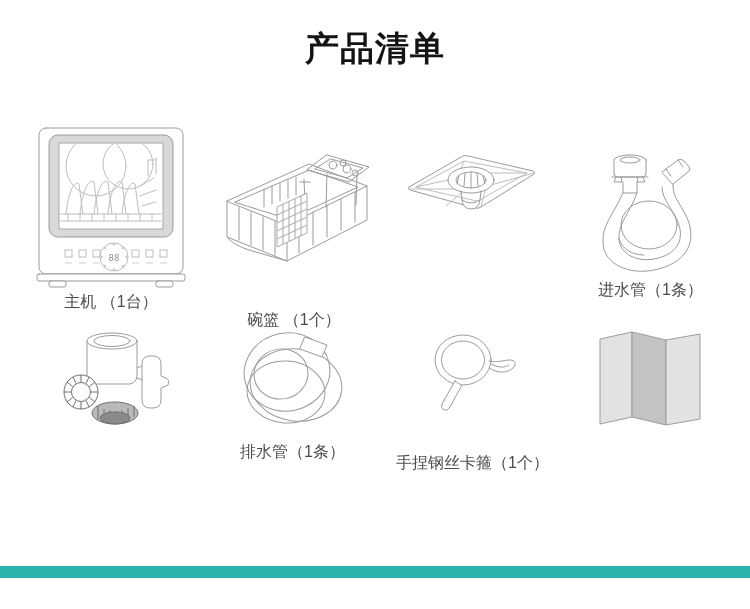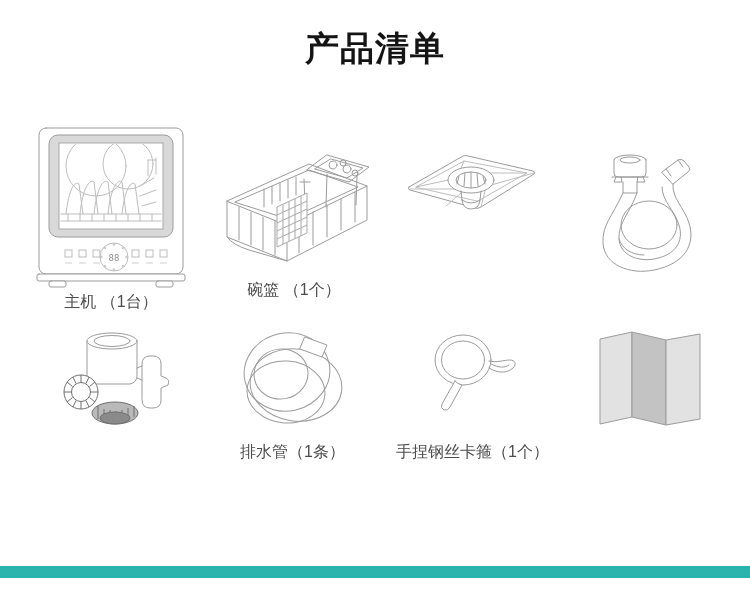--- a/index.html
+++ b/index.html
@@ -71,21 +71,21 @@
       </g>
       <text x="78" y="134.5" text-anchor="middle" font-size="9" fill="#8f8f8f" font-family="DejaVu Sans Mono, monospace">88</text>
       <rect class="ln fill-w" x="1" y="148" width="148" height="7" rx="2"></rect>
       <rect class="ln fill-w" x="13" y="155" width="17" height="6" rx="2"></rect>
       <rect class="ln fill-w" x="120" y="155" width="17" height="6" rx="2"></rect>
     </svg>
   </div>
   <div class="item-label">主机 （1台）</div>
 </div>
 
-<div class="item" style="left:208px;top:149px;width:172px;">
+<div class="item" style="left:208px;top:149px;width:172px;gap:30px;">
   <div class="art" style="height:131px;">
     <svg width="170" height="128" viewBox="0 0 170 128">
       <g class="ln">
         <path d="M118,6 L160,18 L140,33 L98,21 Z"></path>
         <path d="M122,10 L154,19 L138,29 L106,20 Z"></path>
         <circle cx="124" cy="16" r="4"></circle>
           <circle cx="138" cy="20" r="4"></circle>
           <circle cx="134" cy="14" r="3"></circle>
           <circle cx="146" cy="24" r="3"></circle>
         <path d="M118,25 L117,58 M148,27 L147,56"></path>
@@ -141,20 +141,21 @@
         <path d="M86,11 l5,7 M74,20 l5,7"></path>
       </g>
       <g class="ln">
         <path d="M31,44 C20,68 10,76 11,94 C12,116 38,126 62,121 C92,115 104,96 97,74 C92,58 80,50 81,35"></path>
         <path d="M45,44 C38,64 26,74 27,90 C28,106 46,113 62,110 C84,106 92,92 87,76 C83,62 70,52 70,38"></path>
         <path d="M27,90 C30,100 40,106 52,106"></path>
       </g>
       <ellipse class="ln" cx="57" cy="76" rx="28" ry="24"></ellipse>
     </svg>
   </div>
+  <div class="item-label">进水管（1条）</div>
 </div>
 
 <div class="item" style="left:52px;top:330px;width:120px;">
   <div class="art" style="height:112px;">
     <svg width="116" height="104" viewBox="0 0 116 104">
       <g class="ln">
         <path class="fill-w" d="M33,11 L33,46 Q33,52 40,54 L76,54 Q83,52 83,46 L83,11"></path>
         <ellipse class="fill-w" cx="58" cy="11" rx="25" ry="8"></ellipse>
         <ellipse cx="58" cy="11" rx="18" ry="5.5"></ellipse>
       </g>
@@ -182,21 +183,21 @@
         <ellipse cx="59" cy="57" rx="46" ry="36" transform="rotate(8 59 57)"></ellipse>
         <ellipse cx="49" cy="64" rx="39" ry="31" transform="rotate(4 49 64)"></ellipse>
         <ellipse cx="44" cy="46" rx="27" ry="25" transform="rotate(-10 44 46)"></ellipse>
       </g>
       <path class="ln fill-w" d="M68,9 L90,17 L85,29 L63,21 Z"></path>
     </svg>
   </div>
   <div class="item-label">排水管（1条）</div>
 </div>
 
-<div class="item" style="left:400px;top:330px;width:145px;">
+<div class="item" style="left:400px;top:330px;width:145px;gap:11px;">
   <div class="art" style="height:112px;">
     <svg width="96" height="84" viewBox="0 0 96 84">
       <g class="ln">
         <ellipse cx="38" cy="30" rx="28" ry="25"></ellipse>
         <ellipse cx="38" cy="30" rx="21.5" ry="19"></ellipse>
         <path d="M64,38 C74,44 82,43 88,38 C92,34 90,30 85,30 C79,30 72,33 64,31"></path>
         <path d="M66,34 C74,38 80,38 84,35"></path>
         <path class="fill-w" d="M30,51 L17,74 Q15,78 19,80 Q23,81 25,77 L37,55 Q33,54 30,51 Z"></path>
       </g>
     </svg>

